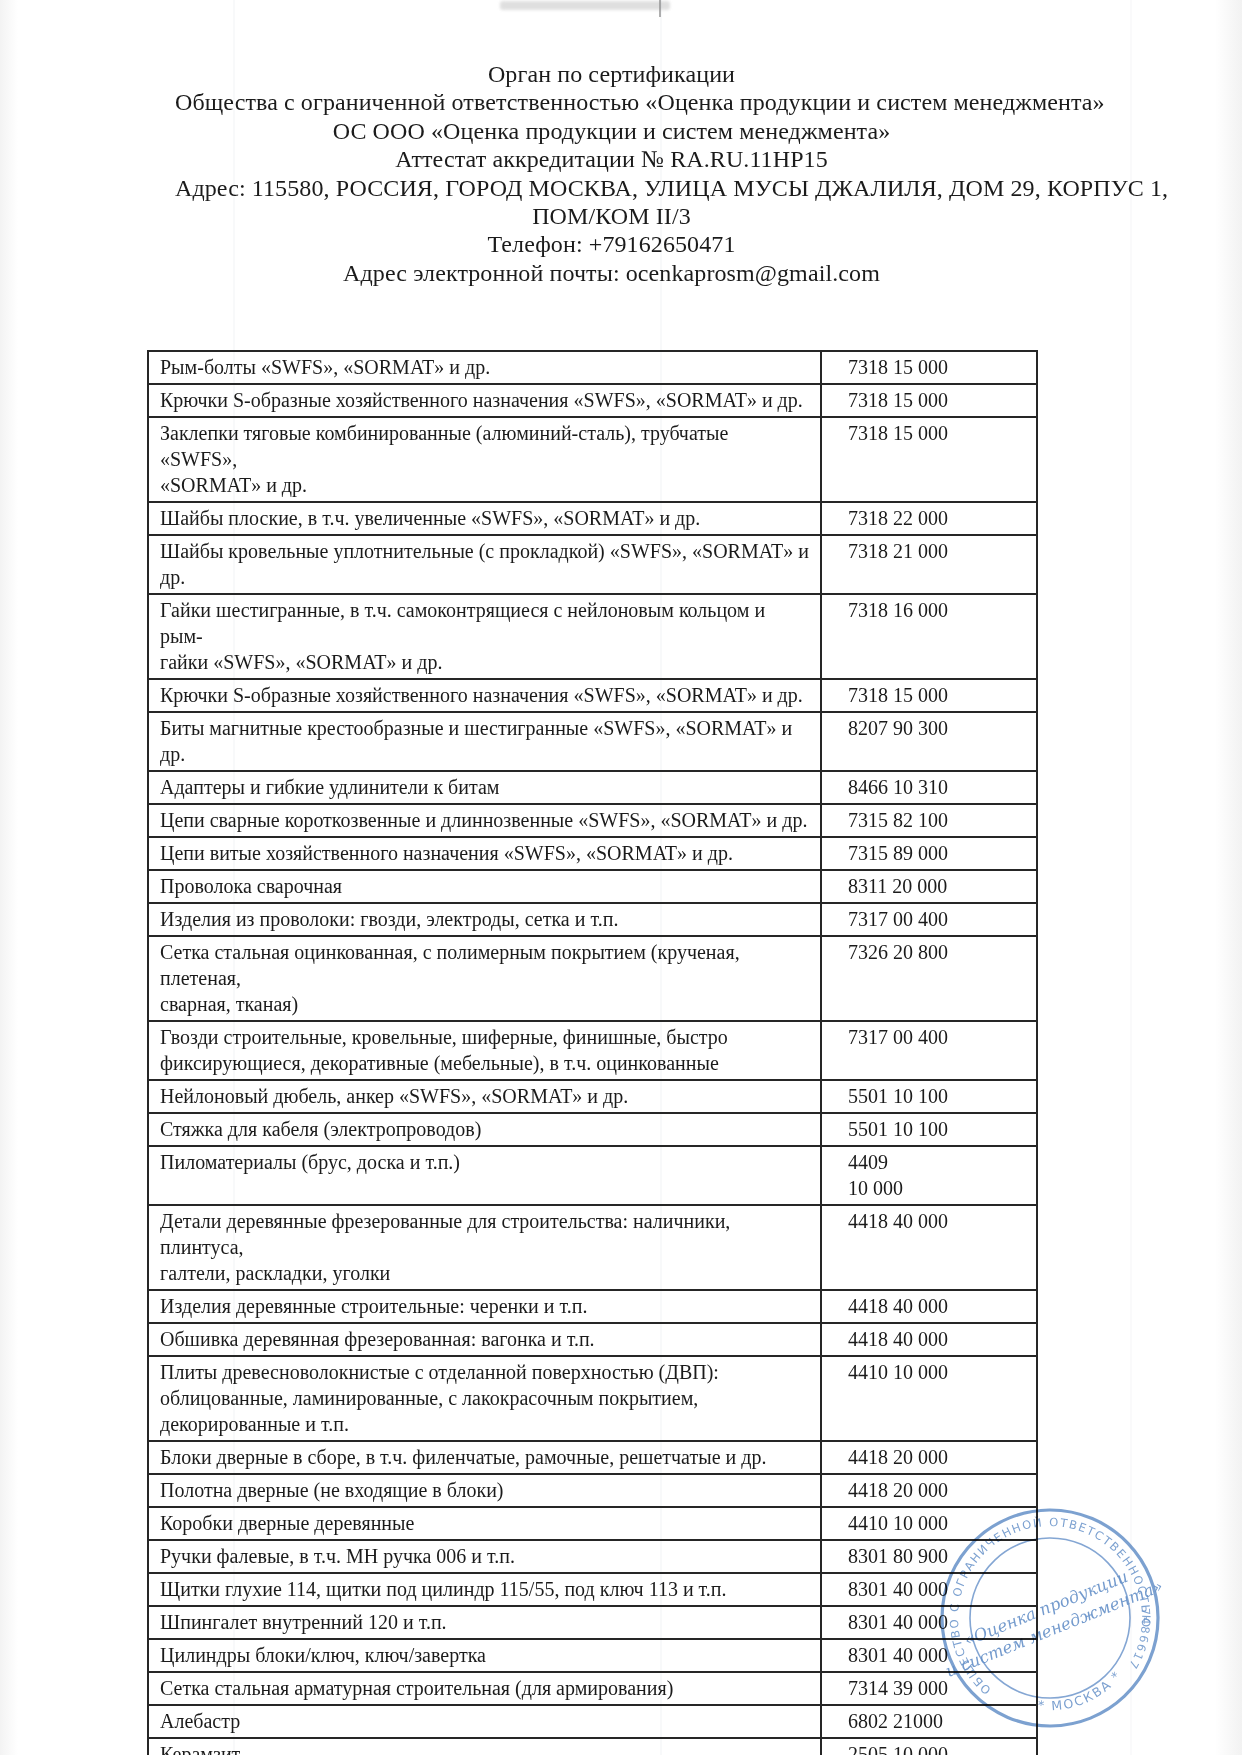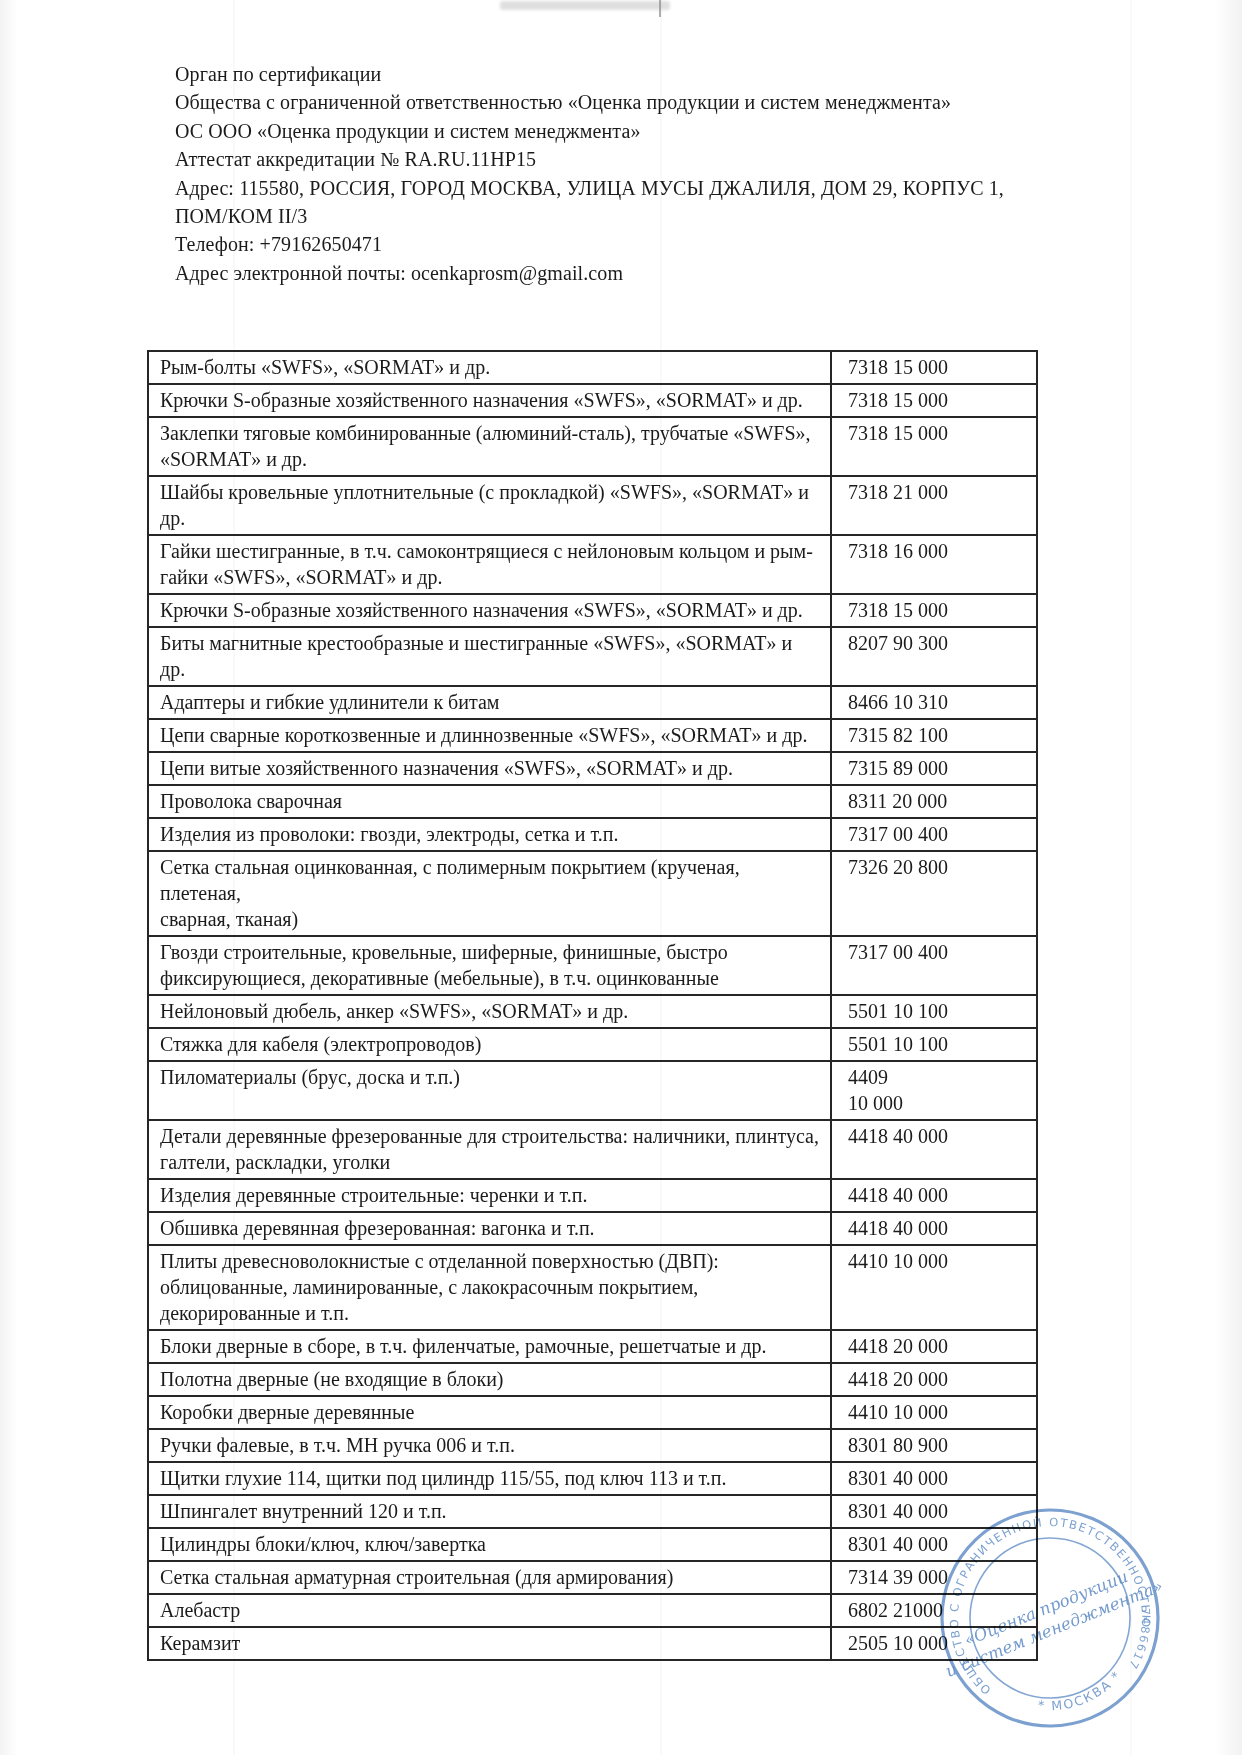--- a/index.html
+++ b/index.html
@@ -18,38 +18,38 @@
   .smudge{position:absolute;left:500px;top:1px;width:170px;height:9px;
           background:#b5b5b5;opacity:.42;filter:blur(1.6px);border-radius:3px;}
   .tick{position:absolute;left:659px;top:0;width:2px;height:17px;background:#8d8d8d;opacity:.7;}
   .fold{position:absolute;top:0;bottom:0;width:2px;background:#7c8ca2;opacity:.05;}
   .fold.f1{left:233px;}
   .fold.f2{left:660px;}
   .fold.f3{left:1130px;opacity:.04;}
 
   .cert-header{
     position:absolute;top:60px;left:175px;right:194px;
-    text-align:left;font-size:20px;line-height:28.4px;
+    text-align:center;font-size:24px;line-height:28.4px;
     letter-spacing:.1px;
   }
   .cert-header div{white-space:nowrap;}
 
   .codes-table{
     position:absolute;top:350px;left:147px;width:891px;
     border-collapse:collapse;table-layout:fixed;
     font-size:20px;
   }
   .codes-table td{
     border:2px solid #262626;
     vertical-align:top;
     padding:2px 10px 3px 11px;
     line-height:26px;
     white-space:pre-line;
   }
-  td.c-code{width:178px;padding-left:16px;}
+  td.c-code{width:178px;padding-left:26px;}
 
   .stamp{
     position:absolute;left:925px;top:1493px;
     mix-blend-mode:multiply;opacity:.88;
     pointer-events:none;
   }
   .stamp text{fill:#4f80c0;}
   .stamp .rim{font-family:"DejaVu Sans","Liberation Sans",sans-serif;}
   .stamp .script{font-family:"DejaVu Serif","Liberation Serif",serif;font-style:italic;}
 </style>
@@ -86,20 +86,24 @@
     <td class="c-product">Крючки S-образные хозяйственного назначения «SWFS», «SORMAT» и др.</td>
     <td class="c-code">7318 15 000</td>
   </tr>
 
   <tr>
     <td class="c-product">Заклепки тяговые комбинированные (алюминий-сталь), трубчатые «SWFS»,
 «SORMAT» и др.</td>
     <td class="c-code">7318 15 000</td>
   </tr>
 
+  <tr>
+    <td class="c-product">Шайбы плоские, в т.ч. увеличенные «SWFS», «SORMAT» и др.</td>
+    <td class="c-code">7318 22 000</td>
+  </tr>
 
   <tr>
     <td class="c-product">Шайбы кровельные уплотнительные (с прокладкой) «SWFS», «SORMAT» и
 др.</td>
     <td class="c-code">7318 21 000</td>
   </tr>
 
 
   <tr>
     <td class="c-product">Гайки шестигранные, в т.ч. самоконтрящиеся с нейлоновым кольцом и рым-

